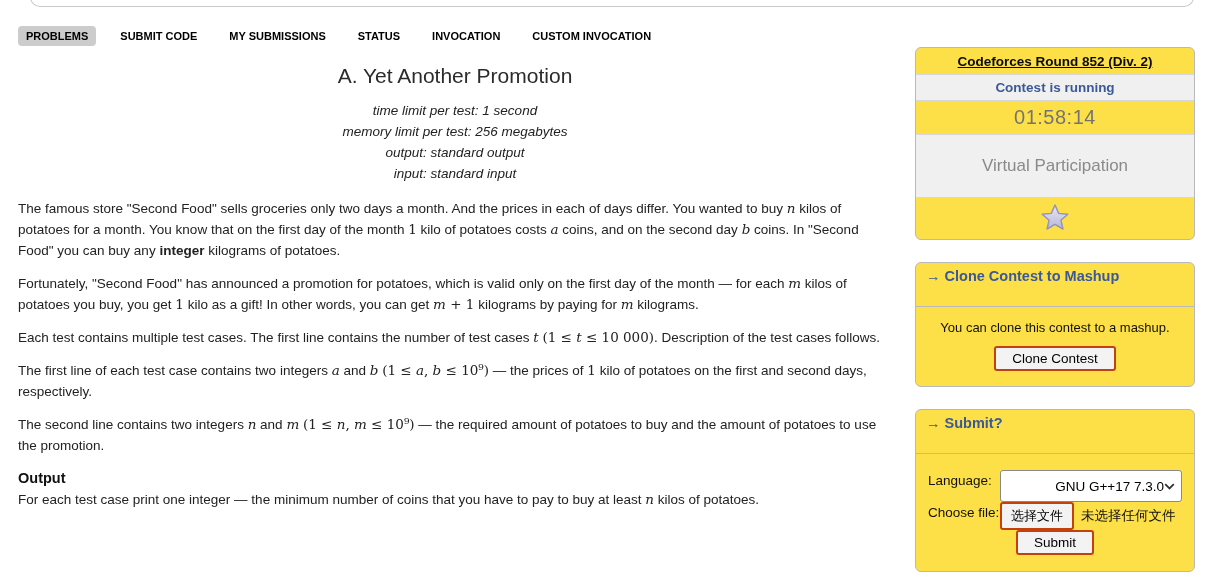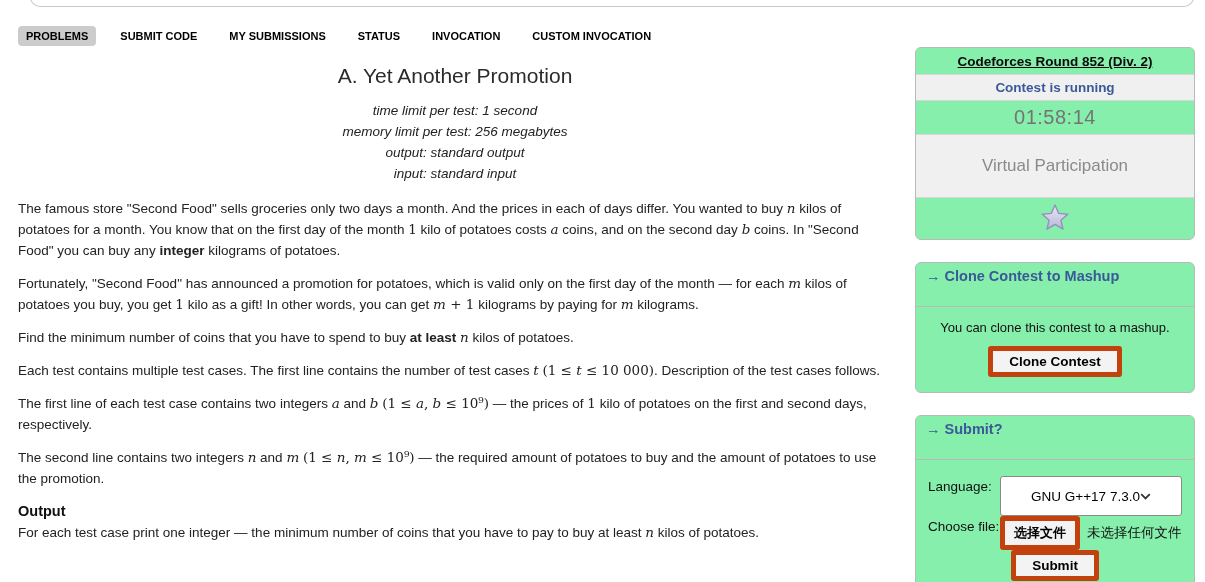--- a/index.html
+++ b/index.html
@@ -41,21 +41,21 @@
   .seg-math { font-family:"DejaVu Serif", serif; }
   .seg-bold { font-weight:bold; }
   .section-header {
     font-size:14.5px; font-weight:bold; color:#111;
     margin:14px 0 3px 0;
   }
 
   
   .sidebar { position:absolute; left:915px; top:47px; width:280px; }
   .box {
-    border:1px solid #b9b9b9; border-radius:6px; background:#86efac;
+    border:1px solid #b9b9b9; border-radius:6px; background:#fde047;
     margin-bottom:22px; overflow:hidden;
   }
   .crow { text-align:center; border-bottom:1px solid #d7d7d7; padding:4px 6px; }
   .crow:last-child { border-bottom:none; }
   .contest-name a, .contest-name span.link {
     font-weight:bold; text-decoration:underline; color:#0a0a0a;
     font-size:13.5px; cursor:pointer;
   }
   .contest-status { font-weight:bold; color:#3b5998; background:#f0f0f0; font-size:13.5px; padding:5px 4px; }
   .contest-timer  { font-size:20px; color:#747474; padding:5px 6px; letter-spacing:0.5px; }
@@ -63,33 +63,33 @@
   .contest-star   { padding:5px 6px 4px; }
   .contest-star svg { cursor:pointer; }
 
   .box-header {
     color:#3b5998; font-weight:bold; font-size:14.5px;
     padding:5px 10px 22px; border-bottom:1px solid #b9b9b9;
   }
   .clone-body { padding:13px 8px 15px; text-align:center; }
   .clone-text { font-size:13px; color:#111; }
   .btn {
-    background:#f3f3f3; border:5px solid #c2410c; border-radius:3px;
+    background:#f3f3f3; border:2px solid #c2410c; border-radius:3px;
     font-family:inherit; font-size:13.5px; color:#000;
-    padding:3px 16px; cursor:pointer;font-weight:bold;
+    padding:3px 16px; cursor:pointer;
   }
   .clone-body .btn { margin-top:11px; }
 
   .submit-body { padding:16px 12px 14px; }
   .form-row { display:flex; }
   .form-label { width:72px; flex:0 0 72px; font-size:13.5px; padding-top:3px; color:#111; }
   .select {
-    width:184px; height:40px; border:1px solid #8a8a8a; border-radius:3px;
+    width:184px; height:32px; border:1px solid #8a8a8a; border-radius:3px;
     background:#fff; font-size:13.5px; padding:0 6px; cursor:pointer;
-    display:flex; align-items:center; justify-content:center; color:#000;
+    display:flex; align-items:center; justify-content:flex-end; color:#000;
   }
   .filebtn { padding:3px 9px; font-size:13px; }
   .file-status { font-size:13.5px; color:#111; margin-left:7px; align-self:center; }
   .submit-row { text-align:center; margin-bottom:2px; }
 </style>
 </head>
 <body>
 
 <div class="top-rule"></div>
 
@@ -111,21 +111,20 @@
   <div class="meta-line">time limit per test: 1 second</div>
       <div class="meta-line">memory limit per test: 256 megabytes</div>
       <div class="meta-line">output: standard output</div>
       <div class="meta-line">input: standard input</div>
     </div>
 
   <div class="statement">
 
   <p class="para"><span class="seg-plain">The famous store "Second Food" sells groceries only two days a month. And the prices in each of days differ. You wanted to buy </span><span class="seg-var">n</span><span class="seg-plain"> kilos of potatoes for a month. You know that on the first day of the month </span><span class="seg-math">1</span><span class="seg-plain"> kilo of potatoes costs </span><span class="seg-var">a</span><span class="seg-plain"> coins, and on the second day </span><span class="seg-var">b</span><span class="seg-plain"> coins. In "Second Food" you can buy any </span><span class="seg-bold">integer</span><span class="seg-plain"> kilograms of potatoes.</span></p>
       <p class="para"><span class="seg-plain">Fortunately, "Second Food" has announced a promotion for potatoes, which is valid only on the first day of the month — for each </span><span class="seg-var">m</span><span class="seg-plain"> kilos of potatoes you buy, you get </span><span class="seg-math">1</span><span class="seg-plain"> kilo as a gift! In other words, you can get </span><span class="seg-var">m</span><span class="seg-math"> + 1</span><span class="seg-plain"> kilograms by paying for </span><span class="seg-var">m</span><span class="seg-plain"> kilograms.</span></p>
-      <p class="para"><span class="seg-plain">Find the minimum number of coins that you have to spend to buy </span><span class="seg-bold">at least</span><span class="seg-plain"> </span><span class="seg-var">n</span><span class="seg-plain"> kilos of potatoes.</span></p>
     </div>
 
   <div>
 
   <p class="para"><span class="seg-plain">Each test contains multiple test cases. The first line contains the number of test cases </span><span class="seg-var">t</span><span class="seg-plain"> </span><span class="seg-math">(1 ≤ </span><span class="seg-var">t</span><span class="seg-math"> ≤ 10 000)</span><span class="seg-plain">. Description of the test cases follows.</span></p>
       <p class="para"><span class="seg-plain">The first line of each test case contains two integers </span><span class="seg-var">a</span><span class="seg-plain"> and </span><span class="seg-var">b</span><span class="seg-plain"> </span><span class="seg-math">(1 ≤ </span><span class="seg-var">a</span><span class="seg-math">, </span><span class="seg-var">b</span><span class="seg-math"> ≤ 10⁹)</span><span class="seg-plain"> — the prices of </span><span class="seg-math">1</span><span class="seg-plain"> kilo of potatoes on the first and second days, respectively.</span></p>
       <p class="para"><span class="seg-plain">The second line contains two integers </span><span class="seg-var">n</span><span class="seg-plain"> and </span><span class="seg-var">m</span><span class="seg-plain"> </span><span class="seg-math">(1 ≤ </span><span class="seg-var">n</span><span class="seg-math">, </span><span class="seg-var">m</span><span class="seg-math"> ≤ 10⁹)</span><span class="seg-plain"> — the required amount of potatoes to buy and the amount of potatoes to use the promotion.</span></p>
     </div>
 
   <div class="section-header">Output</div>

